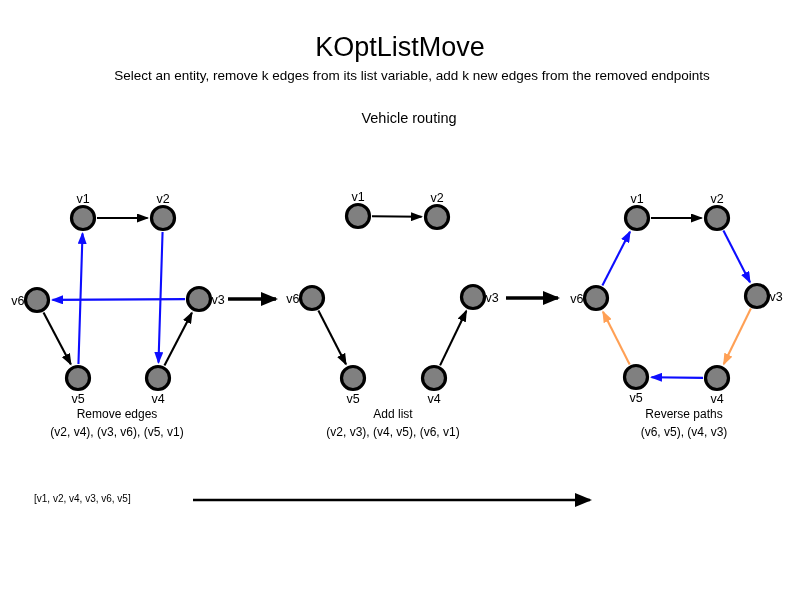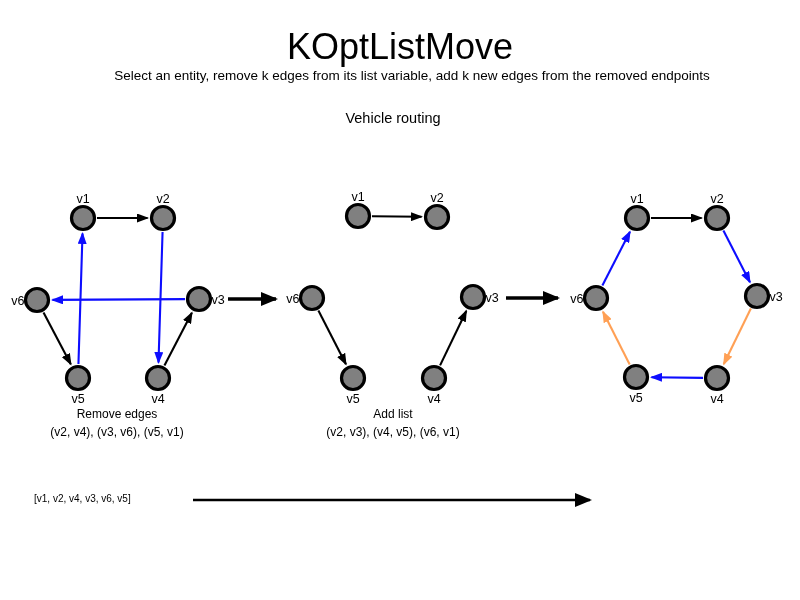--- a/index.html
+++ b/index.html
@@ -2,28 +2,28 @@
 <html><head>
 <meta charset="utf-8">
 <style>
   html,body{margin:0;padding:0;background:#ffffff;}
   .page{
     position:relative;width:800px;height:600px;background:#ffffff;
     font-family:"Liberation Sans", sans-serif;color:#000;overflow:hidden;
   }
   .title{
     position:absolute;top:27px;left:0;width:100%;text-align:center;
-    font-size:36px;line-height:40px;white-space:nowrap;
+    font-size:27px;line-height:40px;white-space:nowrap;
   }
   .subtitle{
     position:absolute;top:68px;left:12px;width:100%;text-align:center;
     font-size:13.5px;line-height:16px;white-space:nowrap;
   }
   .scenario{
-    position:absolute;top:109px;left:393px;transform:translateX(-50%);
+    position:absolute;top:109px;left:409px;transform:translateX(-50%);
     font-size:14.5px;line-height:18px;white-space:nowrap;
   }
   #diagram{position:absolute;left:0;top:0;}
   .caption{
     position:absolute;top:406px;transform:translateX(-50%);
     text-align:center;font-size:12px;line-height:17.5px;white-space:nowrap;
   }
   .listtext{
     position:absolute;top:490px;font-size:10px;line-height:18px;white-space:nowrap;
   }
@@ -117,16 +117,20 @@
     </svg>
 
   <div class="caption" style="left: 117px;">
     <div>Remove edges</div>
     <div>(v2, v4), (v3, v6), (v5, v1)</div>
   </div>
   <div class="caption" style="left: 393px;">
     <div>Add list</div>
     <div>(v2, v3), (v4, v5), (v6, v1)</div>
   </div>
+  <div class="caption" style="left: 684px;">
+    <div>Reverse paths</div>
+    <div>(v6, v5), (v4, v3)</div>
+  </div>
 
   <div class="listtext before">[v1, v2, v4, v3, v6, v5]</div>
 
 </div>
 
 </body></html>

